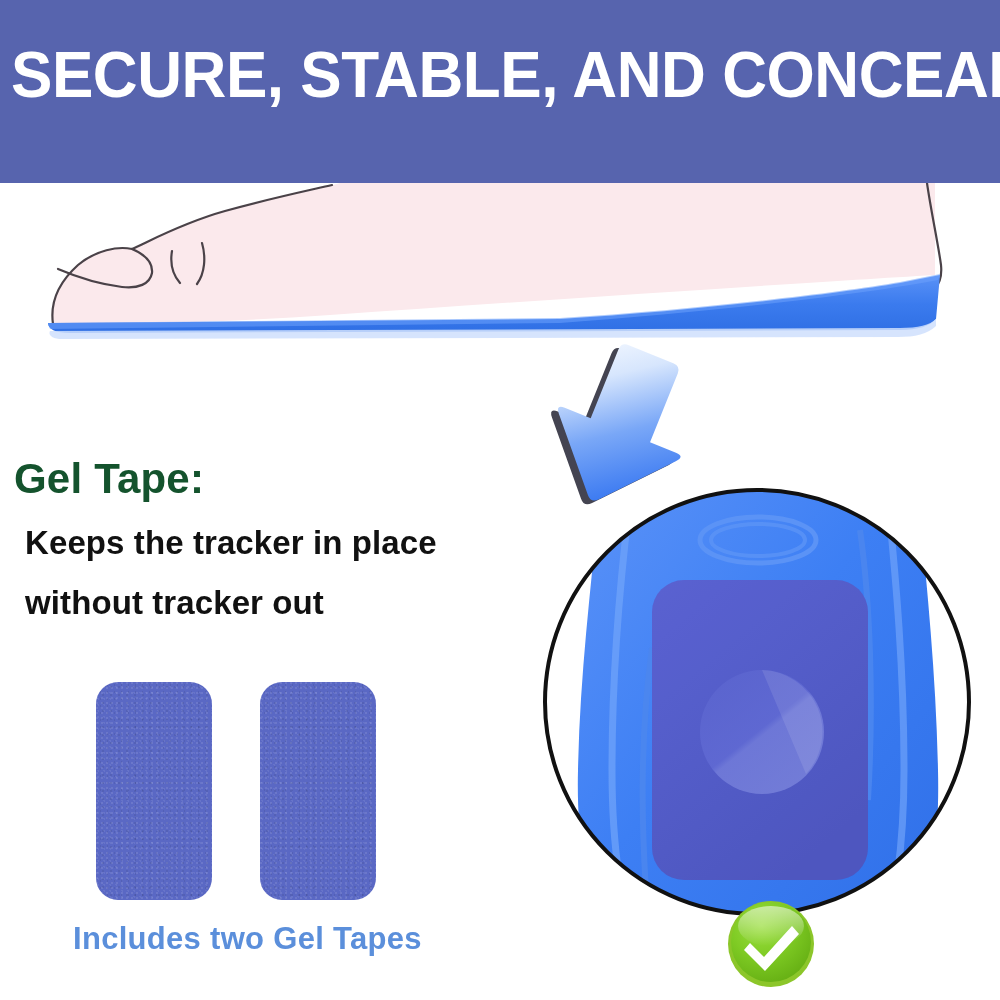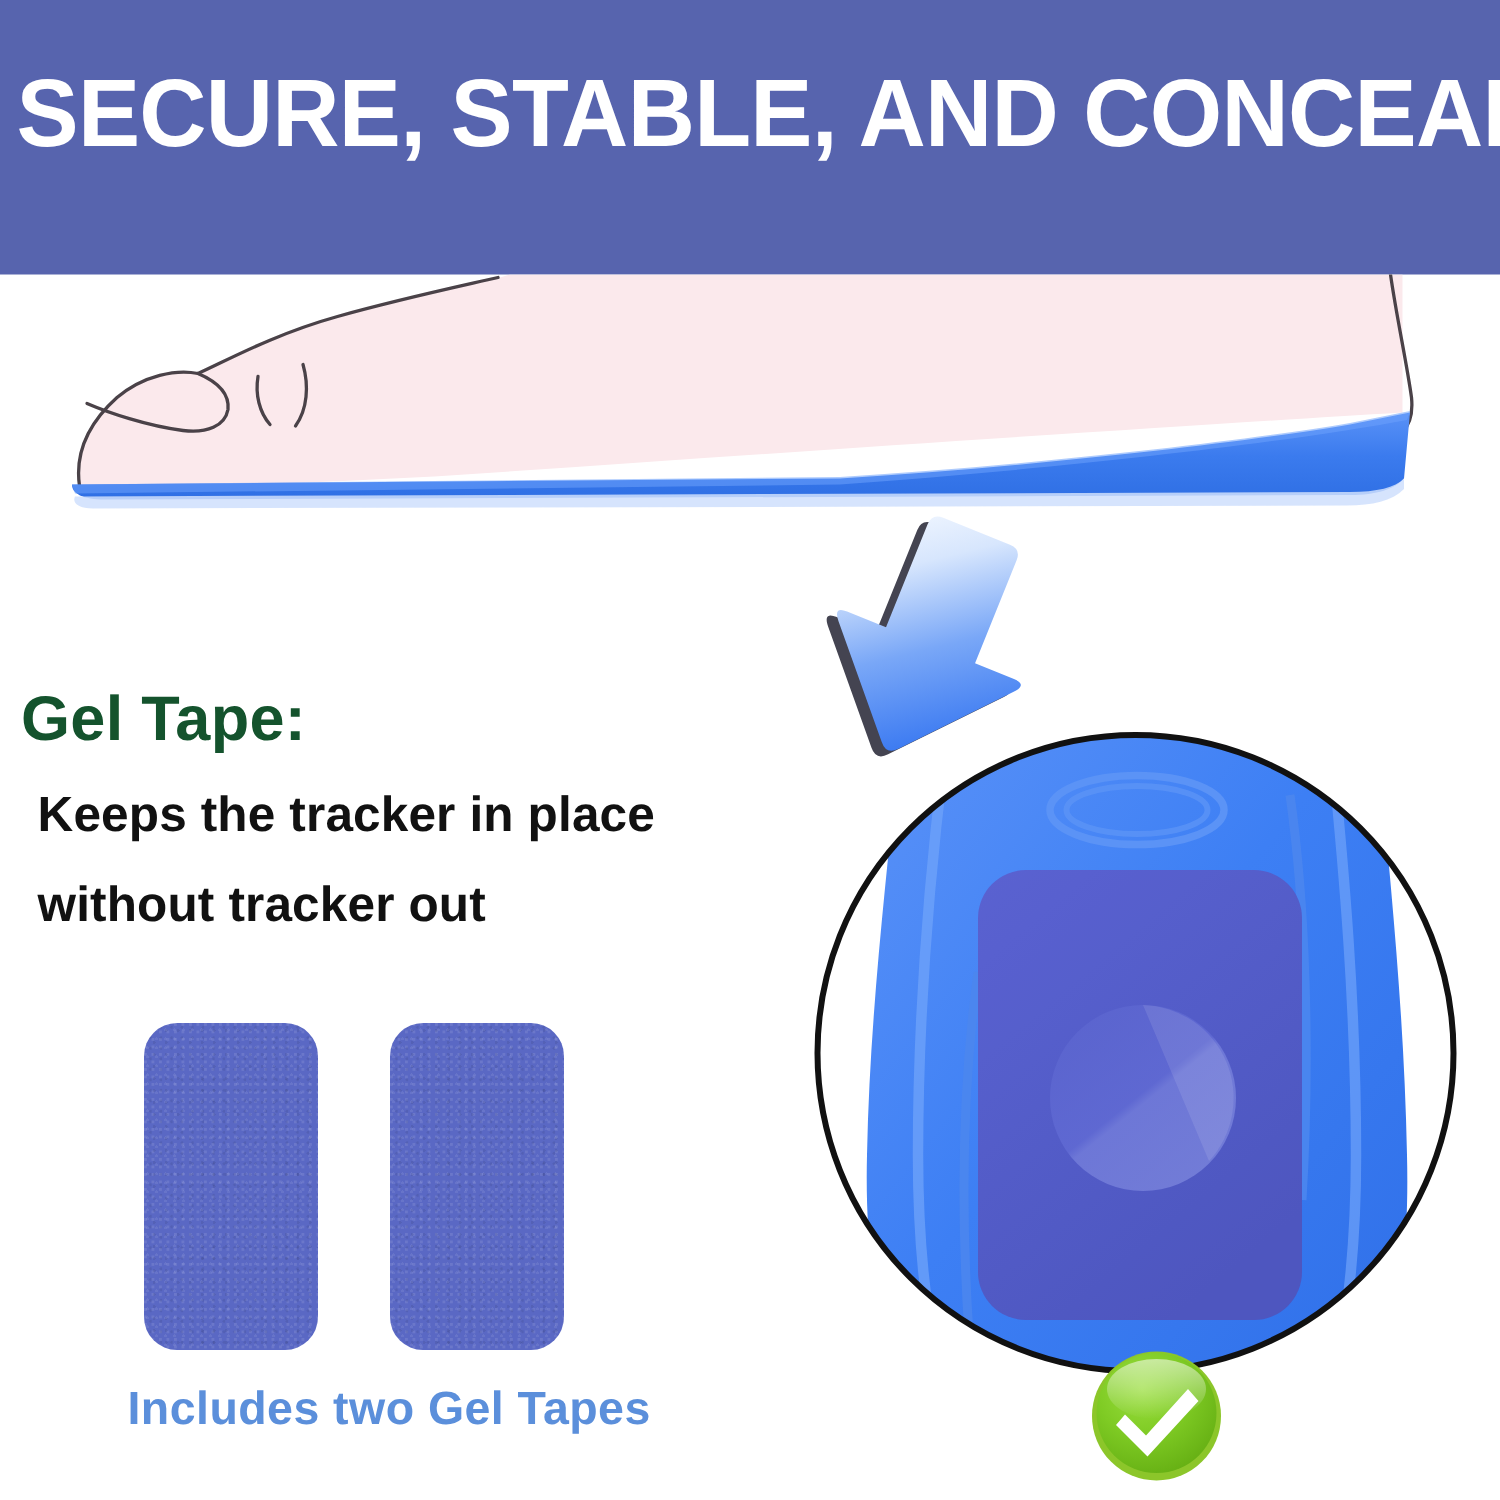--- a/index.html
+++ b/index.html
@@ -129,21 +129,21 @@
       radial-gradient(circle at 63% 42%, rgba(0,0,0,0.08) 0 1px, transparent 1px),
       radial-gradient(circle at 38% 77%, rgba(255,255,255,0.08) 0 1px, transparent 1px),
       radial-gradient(circle at 85% 64%, rgba(0,0,0,0.07) 0 1px, transparent 1px);
     background-size: 5px 5px, 7px 7px, 6px 6px, 8px 8px;
   }
   #gel-tape-swatch-1 { left: 0; }
   #gel-tape-swatch-2 { left: 164px; }
 
   #includes-caption {
     position: absolute;
-    left: 85px;
+    left: 73px;
     top: 920px;
     color: #5b8fdb;
     font-family: "Liberation Sans", sans-serif;
     font-weight: bold;
     font-size: 31px;
     line-height: 38px;
     letter-spacing: 0.3px;
     white-space: nowrap;
   }
 </style>

